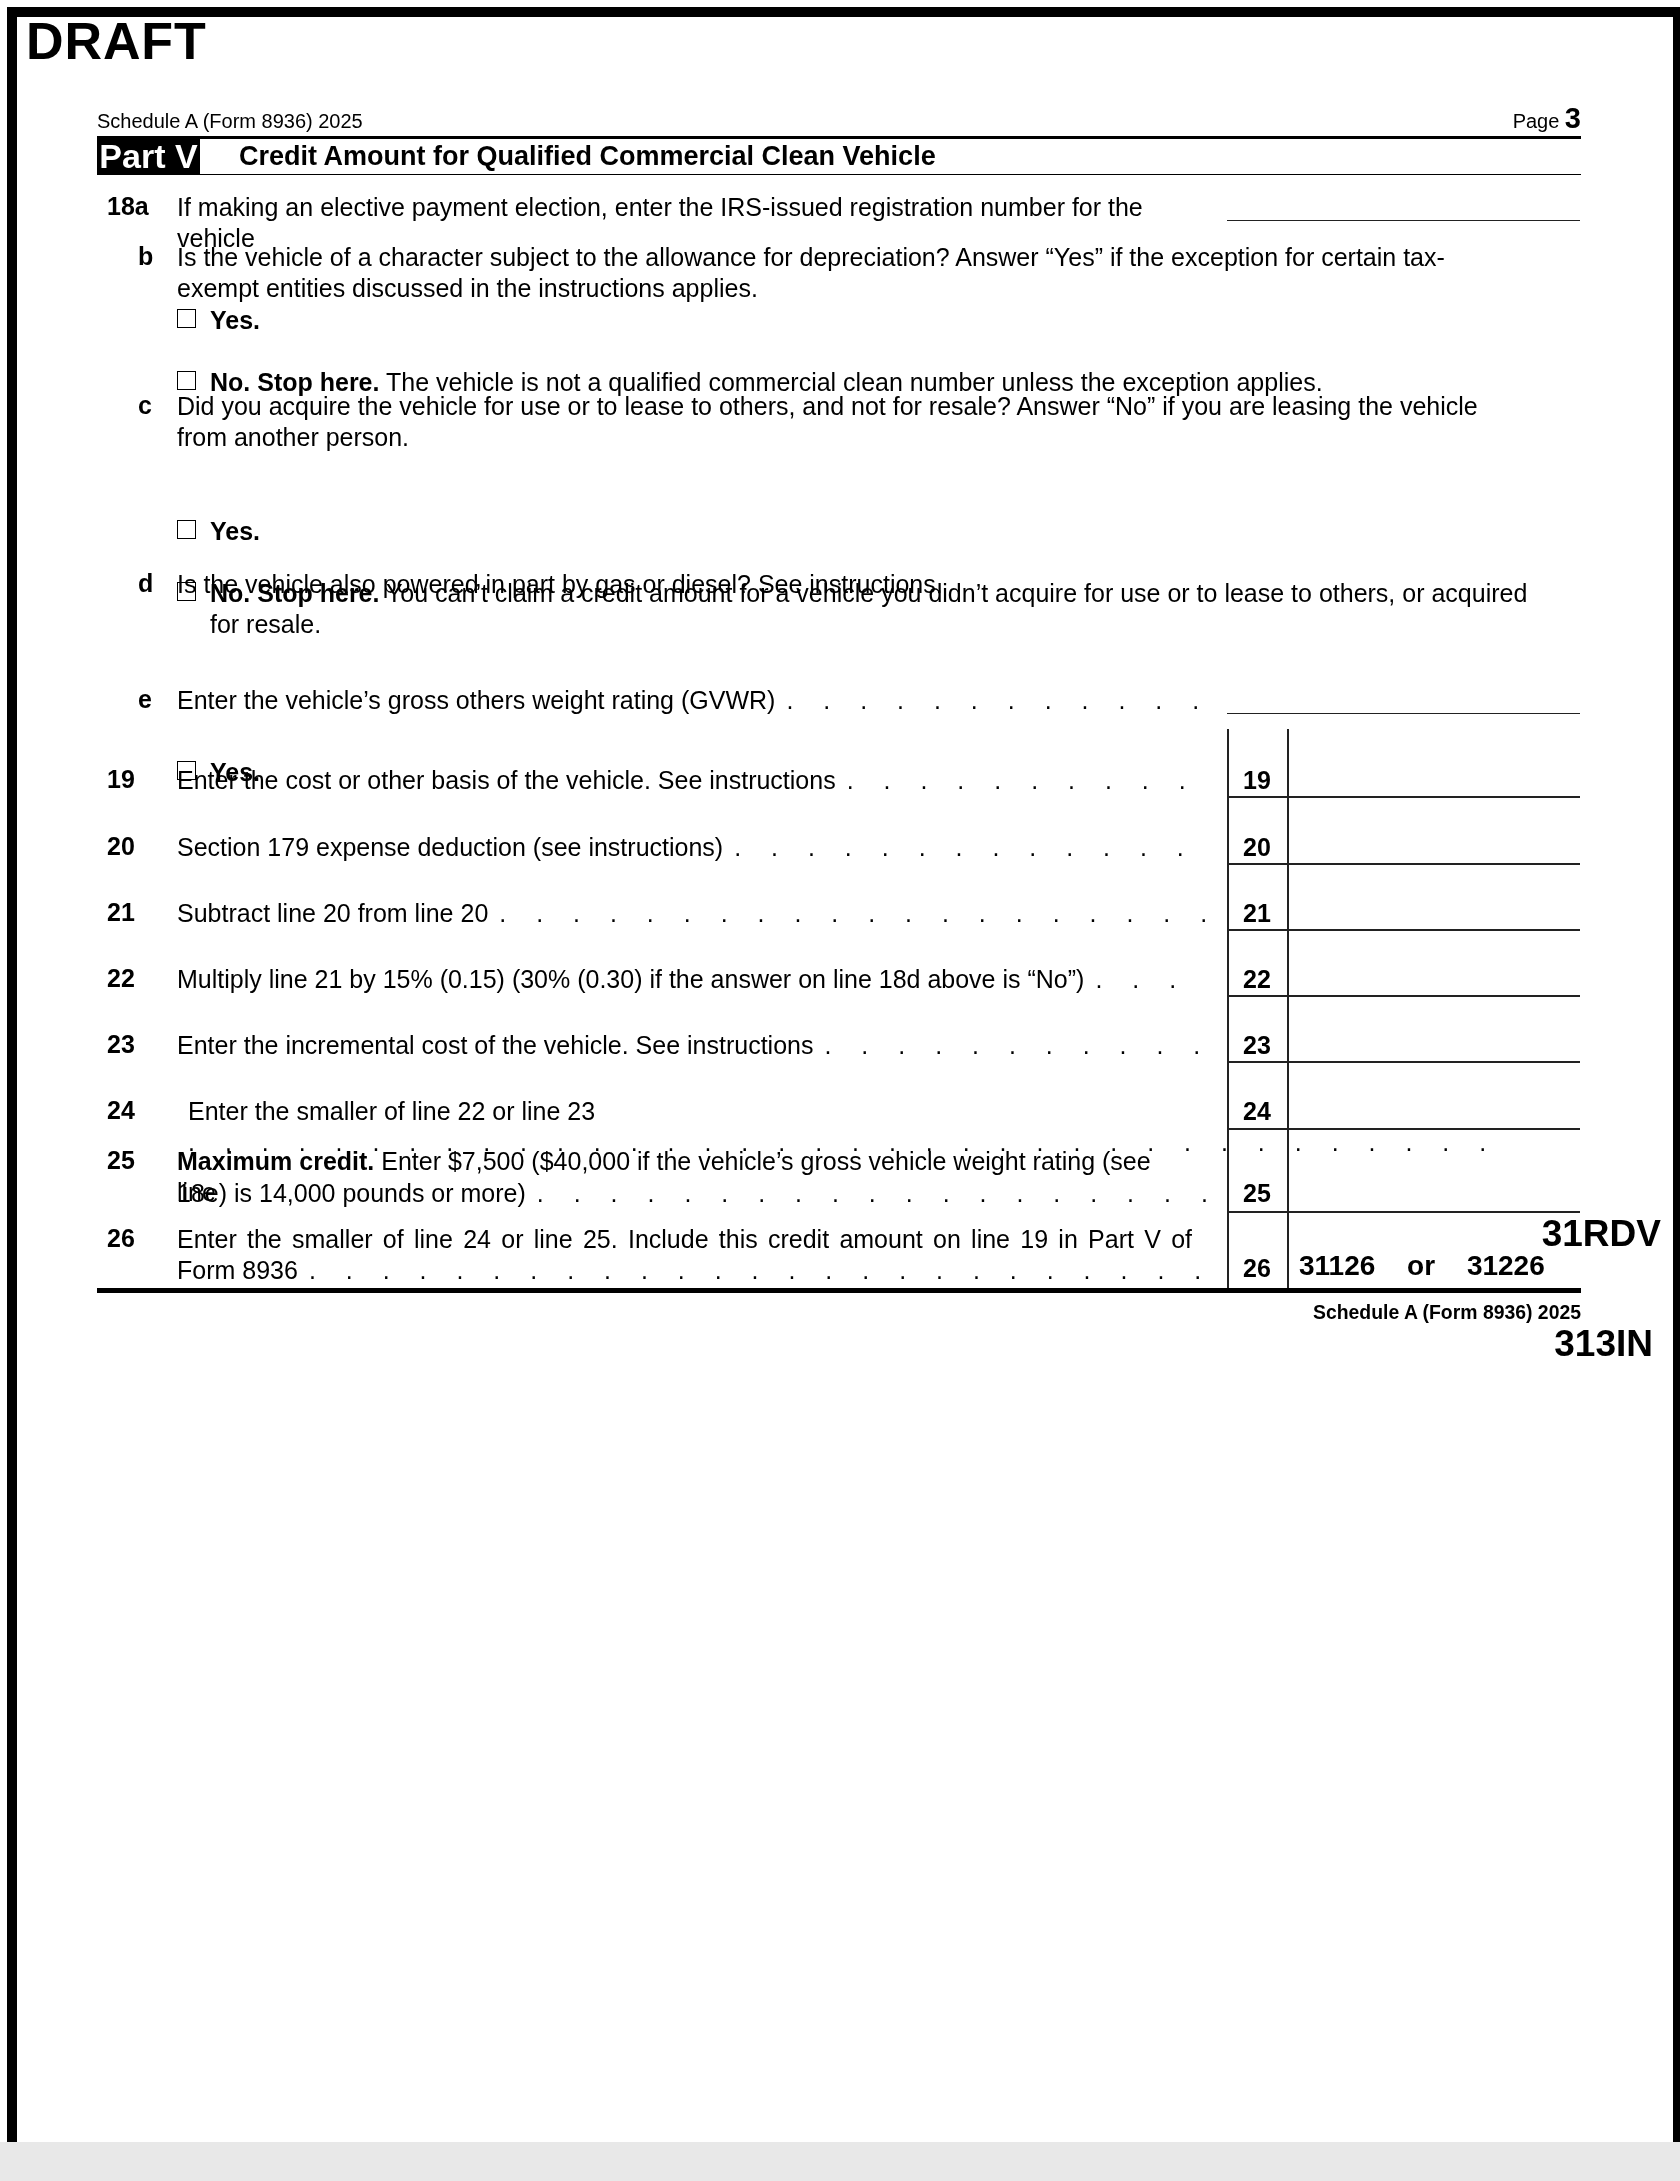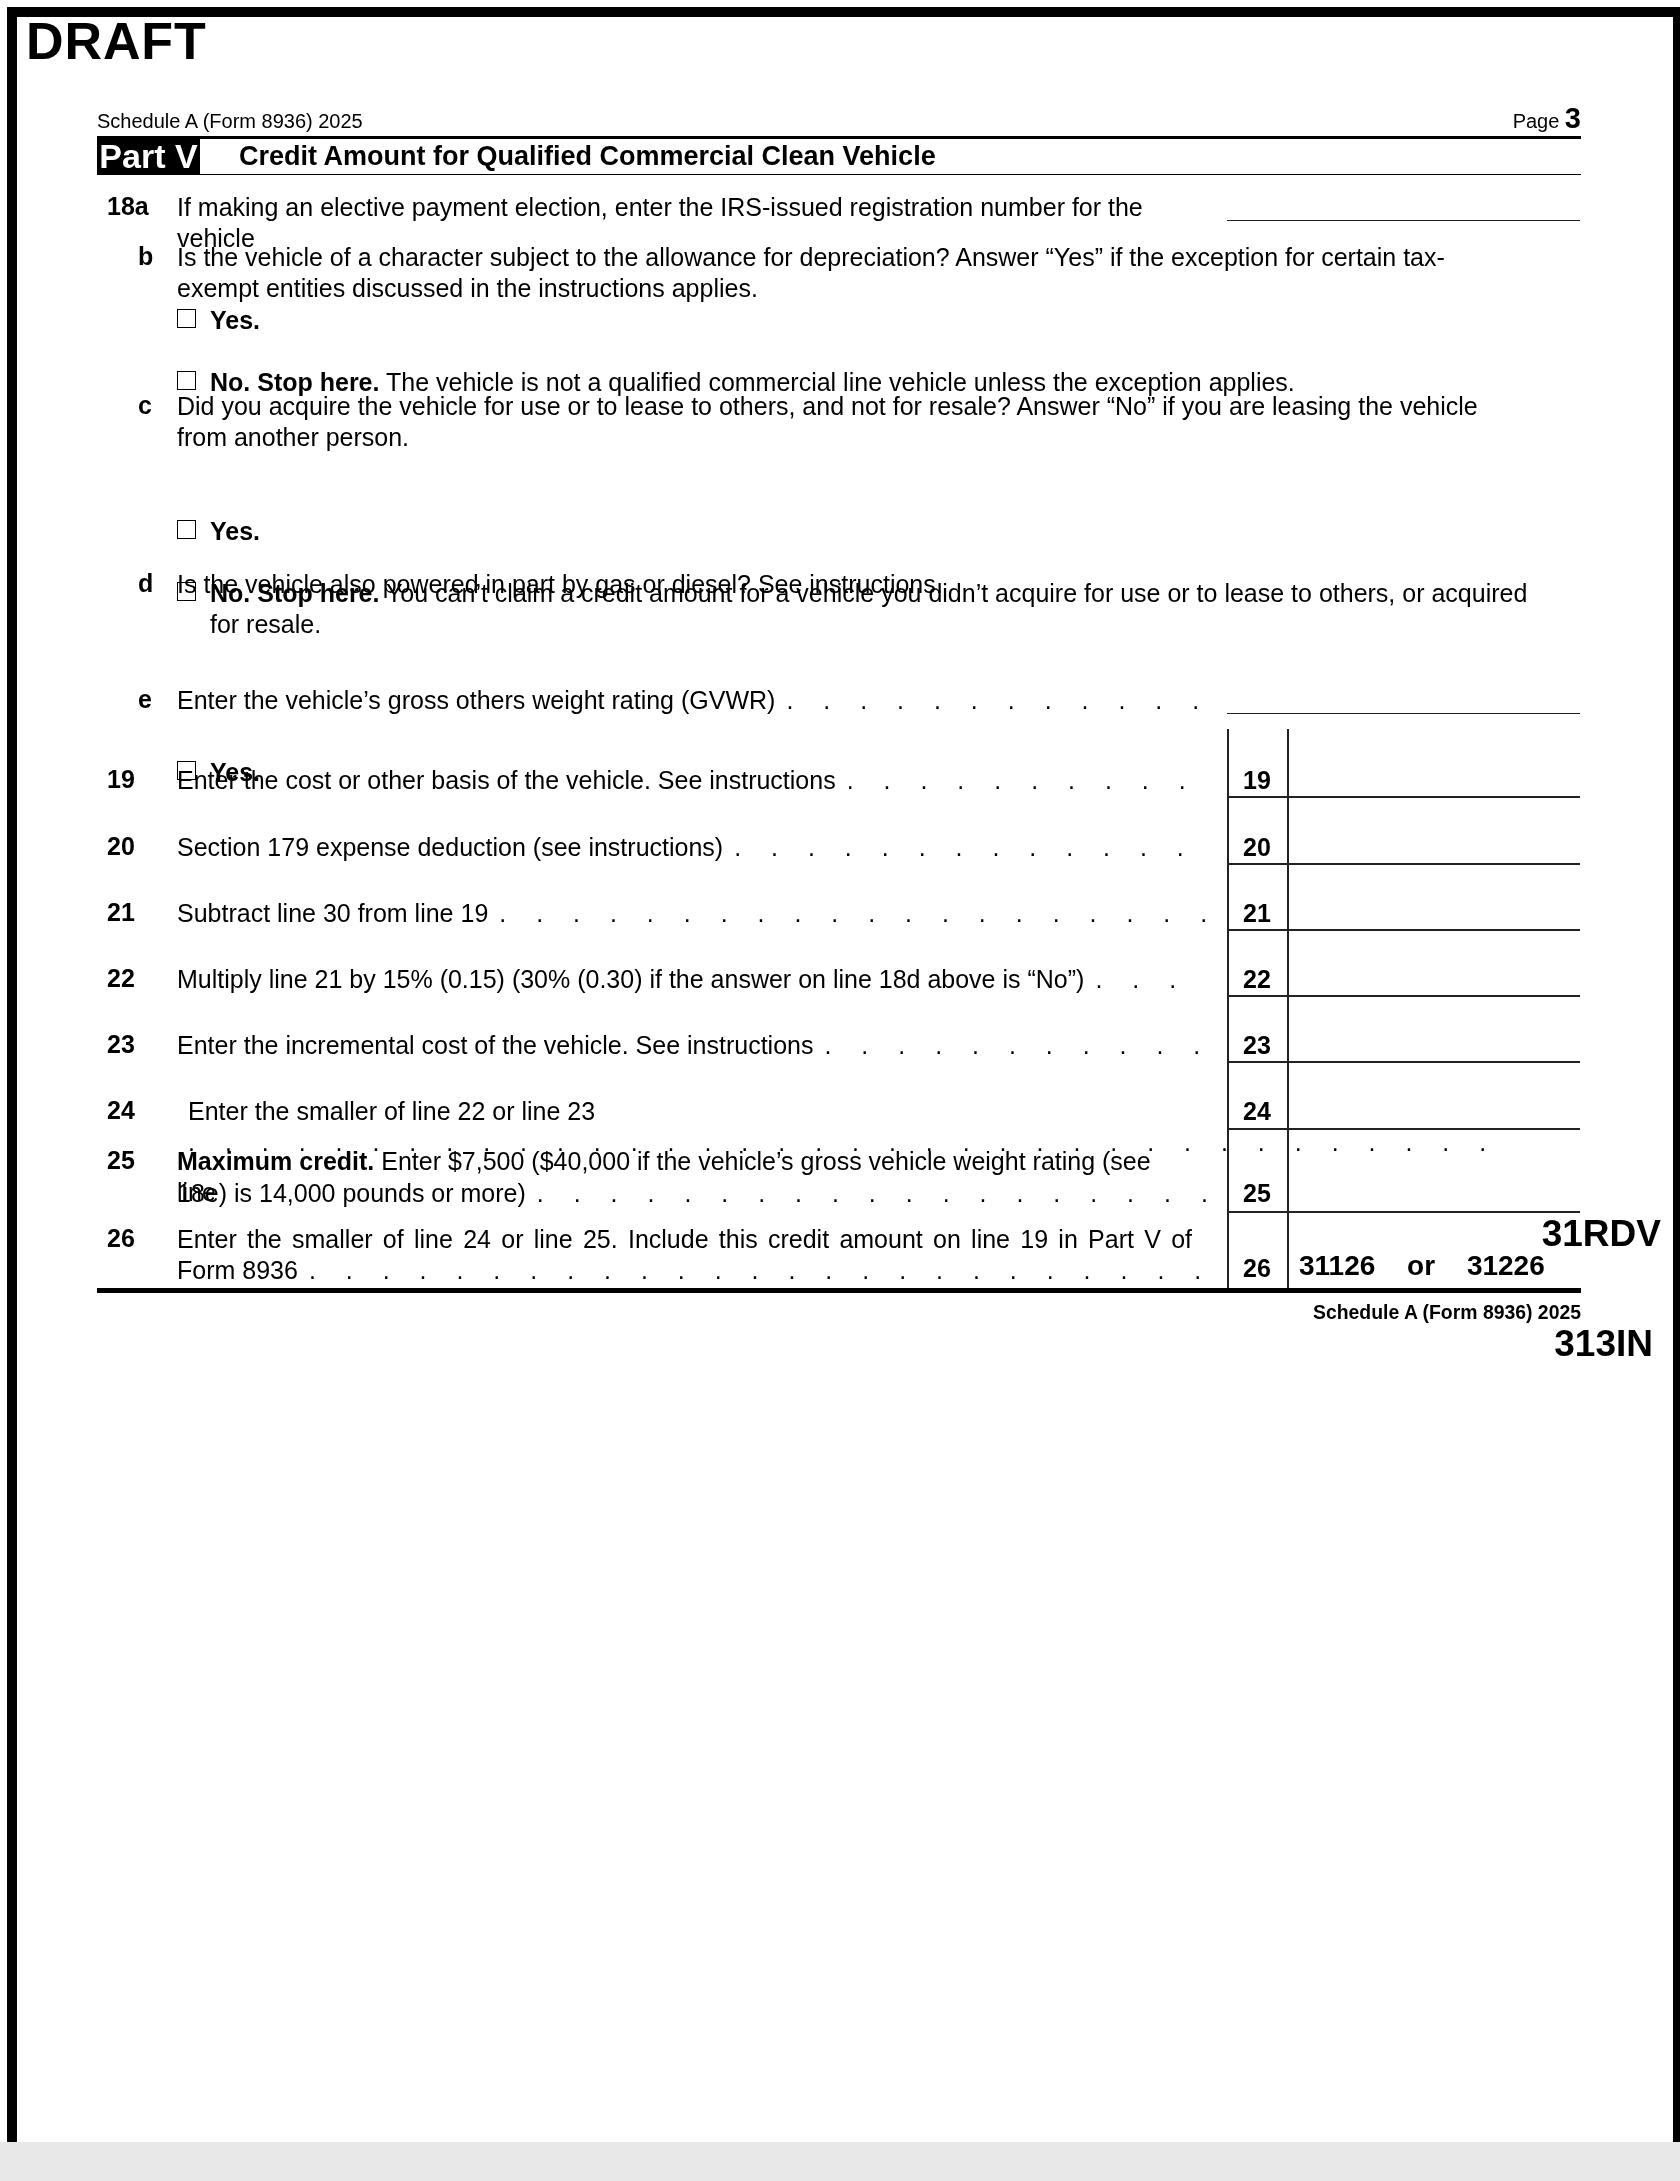--- a/index.html
+++ b/index.html
@@ -62,21 +62,21 @@
 
   <div class="abs itemnum" style="left:138px; top:242px;">b</div>
   <div class="abs t" style="left:177px; top:242px; width:1346px;">Is the vehicle of a character subject to the allowance for depreciation? Answer “Yes” if the exception for certain tax-exempt entities discussed in the instructions applies.</div>
   <div class="abs t cb-row" style="left:177px; top:305px; width:1346px;">
     <span class="checkbox"></span>
     <span class="b">Yes.</span>
   </div>
   <div class="abs t cb-row" style="left:177px; top:336px; width:1346px;">
     <span class="checkbox"></span>
     <span class="b">No. Stop here.</span>
-    <span>The vehicle is not a qualified commercial line vehicle unless the exception applies.</span>
+    <span>The vehicle is not a qualified commercial clean number unless the exception applies.</span>
   </div>
 
   <div class="abs itemnum" style="left:138px; top:391px;">c</div>
   <div class="abs t" style="left:177px; top:391px; width:1346px;">Did you acquire the vehicle for use or to lease to others, and not for resale? Answer “No” if you are leasing the vehicle from another person.</div>
   <div class="abs t cb-row" style="left:177px; top:454px; width:1346px;">
     <span class="checkbox"></span>
     <span class="b">Yes.</span>
   </div>
   <div class="abs t cb-row" style="left:177px; top:485px; width:1346px;">
     <span class="checkbox"></span>
@@ -121,21 +121,21 @@
   <div class="abs itemnum" style="left:107px; top:832px;">20</div>
   <div class="abs t leader-row" style="left:177px; top:832px; width:1030px;">
     <span class="txt">Section 179 expense deduction (see instructions)</span>
     <span class="leader"></span>
   </div>
   <div class="abs t boxnum" style="left:1228px; top:832px;">20</div>
   <div class="abs" style="left:1289px; top:798px; width:292px; height:63px;"></div>
 
   <div class="abs itemnum" style="left:107px; top:898px;">21</div>
   <div class="abs t leader-row" style="left:177px; top:898px; width:1030px;">
-    <span class="txt">Subtract line 30 from line 19</span>
+    <span class="txt">Subtract line 20 from line 20</span>
     <span class="leader"></span>
   </div>
   <div class="abs t boxnum" style="left:1228px; top:898px;">21</div>
   <div class="abs" style="left:1289px; top:865px; width:292px; height:63px;"></div>
 
   <div class="abs itemnum" style="left:107px; top:964px;">22</div>
   <div class="abs t leader-row" style="left:177px; top:964px; width:1030px;">
     <span class="txt">Multiply line 21 by 15% (0.15) (30% (0.30) if the answer on line 18d above is “No”)</span>
     <span class="leader"></span>
   </div>

